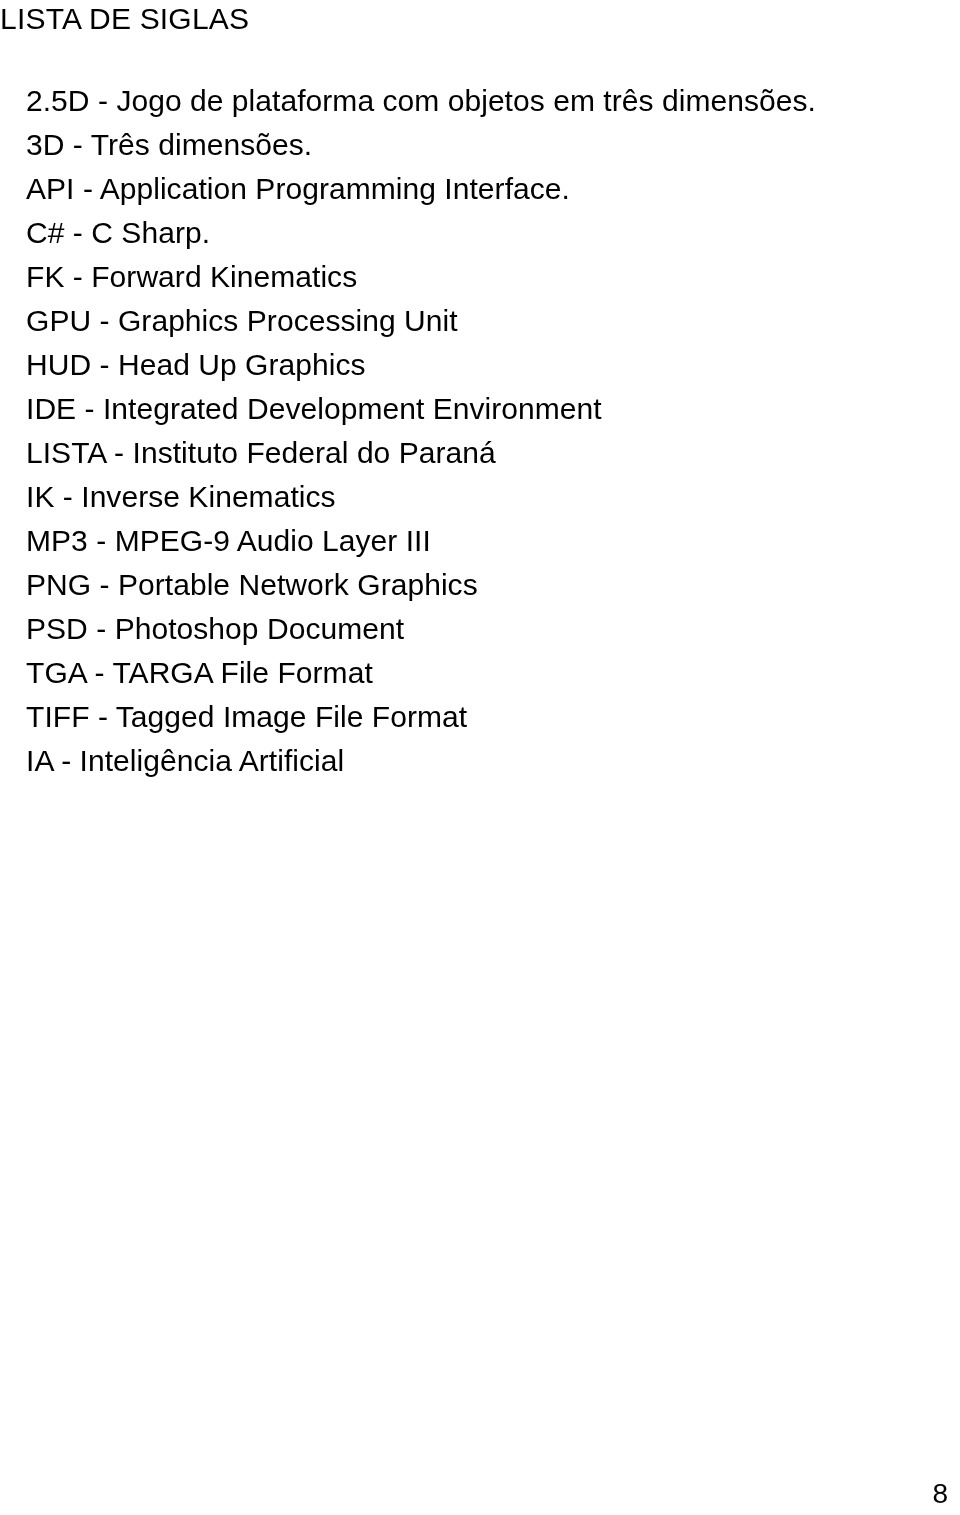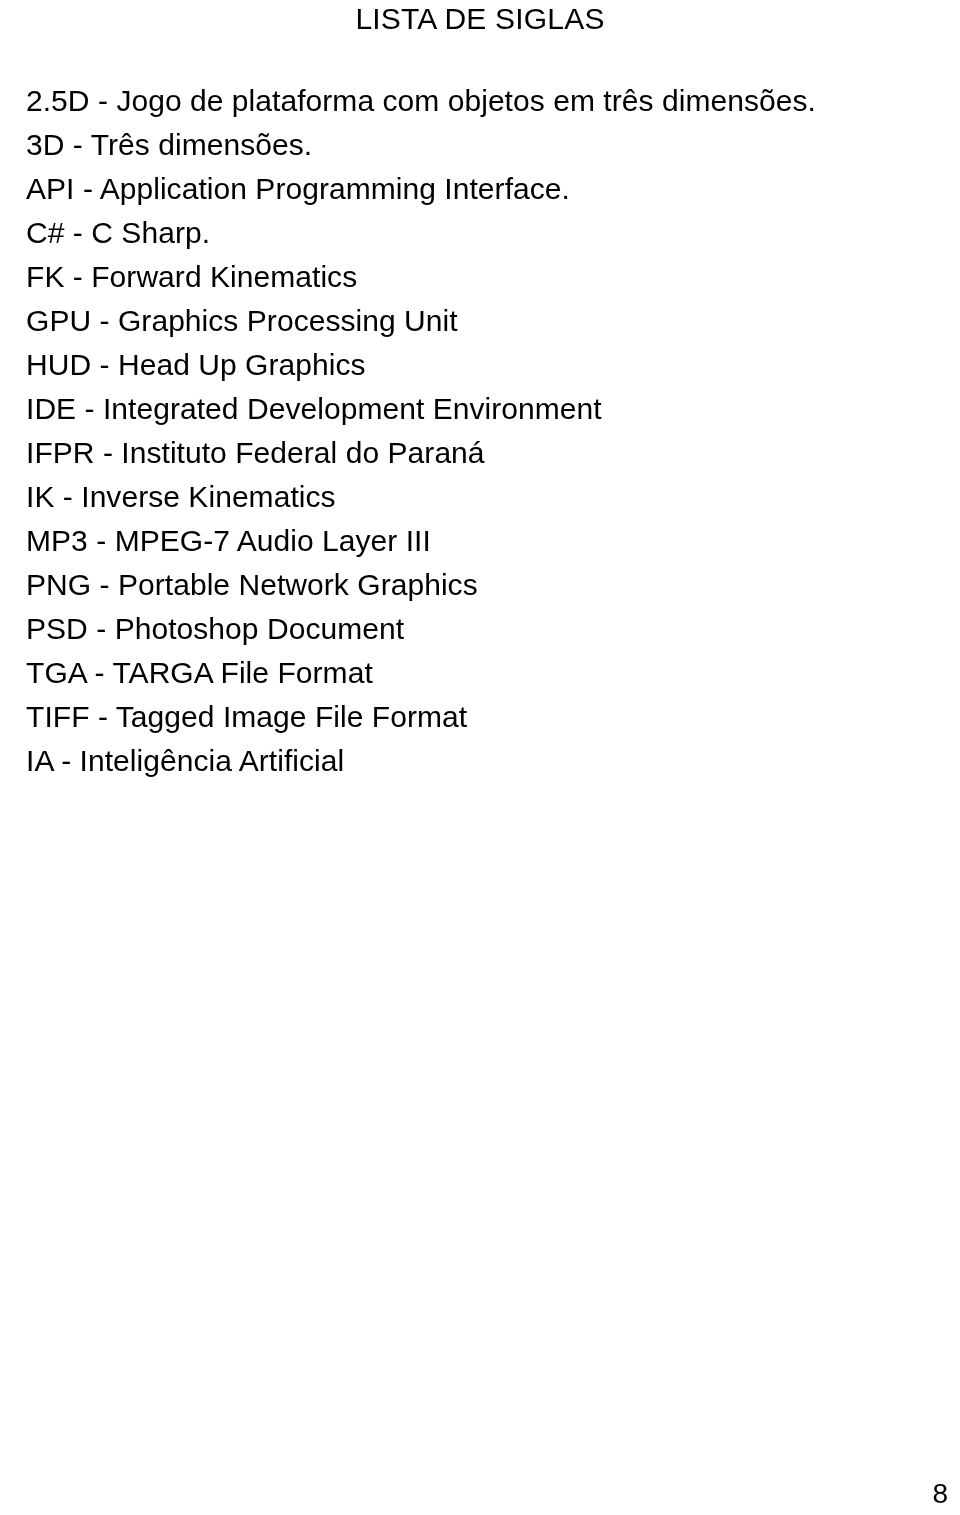--- a/index.html
+++ b/index.html
@@ -14,21 +14,21 @@
     background: #ffffff;
     overflow: hidden;
     font-family: "Liberation Sans", sans-serif;
     color: #000000;
   }
   .page-title {
     position: absolute;
     top: 0px;
     left: 0;
     width: 960px;
-    text-align: center;
+    text-align: left;
     font-size: 30px;
     line-height: 38px;
     letter-spacing: 0.2px;
     color: #000000;
     white-space: nowrap;
   }
   .acronym-list {
     position: absolute;
     top: 79px;
     left: 6px;
@@ -64,23 +64,23 @@
 
   <ul class="acronym-list">
     <li class="acronym-item">2.5D - Jogo de plataforma com objetos em três dimensões.</li>
     <li class="acronym-item">3D - Três dimensões.</li>
     <li class="acronym-item">API - Application Programming Interface.</li>
     <li class="acronym-item">C# - C Sharp.</li>
     <li class="acronym-item">FK - Forward Kinematics</li>
     <li class="acronym-item">GPU - Graphics Processing Unit</li>
     <li class="acronym-item">HUD - Head Up Graphics</li>
     <li class="acronym-item">IDE - Integrated Development Environment</li>
-    <li class="acronym-item">IFPR - Instituto Federal do Paraná</li>
+    <li class="acronym-item">LISTA - Instituto Federal do Paraná</li>
     <li class="acronym-item">IK - Inverse Kinematics</li>
-    <li class="acronym-item">MP3 - MPEG-7 Audio Layer III</li>
+    <li class="acronym-item">MP3 - MPEG-9 Audio Layer III</li>
     <li class="acronym-item">PNG - Portable Network Graphics</li>
     <li class="acronym-item">PSD - Photoshop Document</li>
     <li class="acronym-item">TGA - TARGA File Format</li>
     <li class="acronym-item">TIFF - Tagged Image File Format</li>
     <li class="acronym-item">IA - Inteligência Artificial</li>
   </ul>
 
   <div class="page-number">8</div>
 
 </div>

